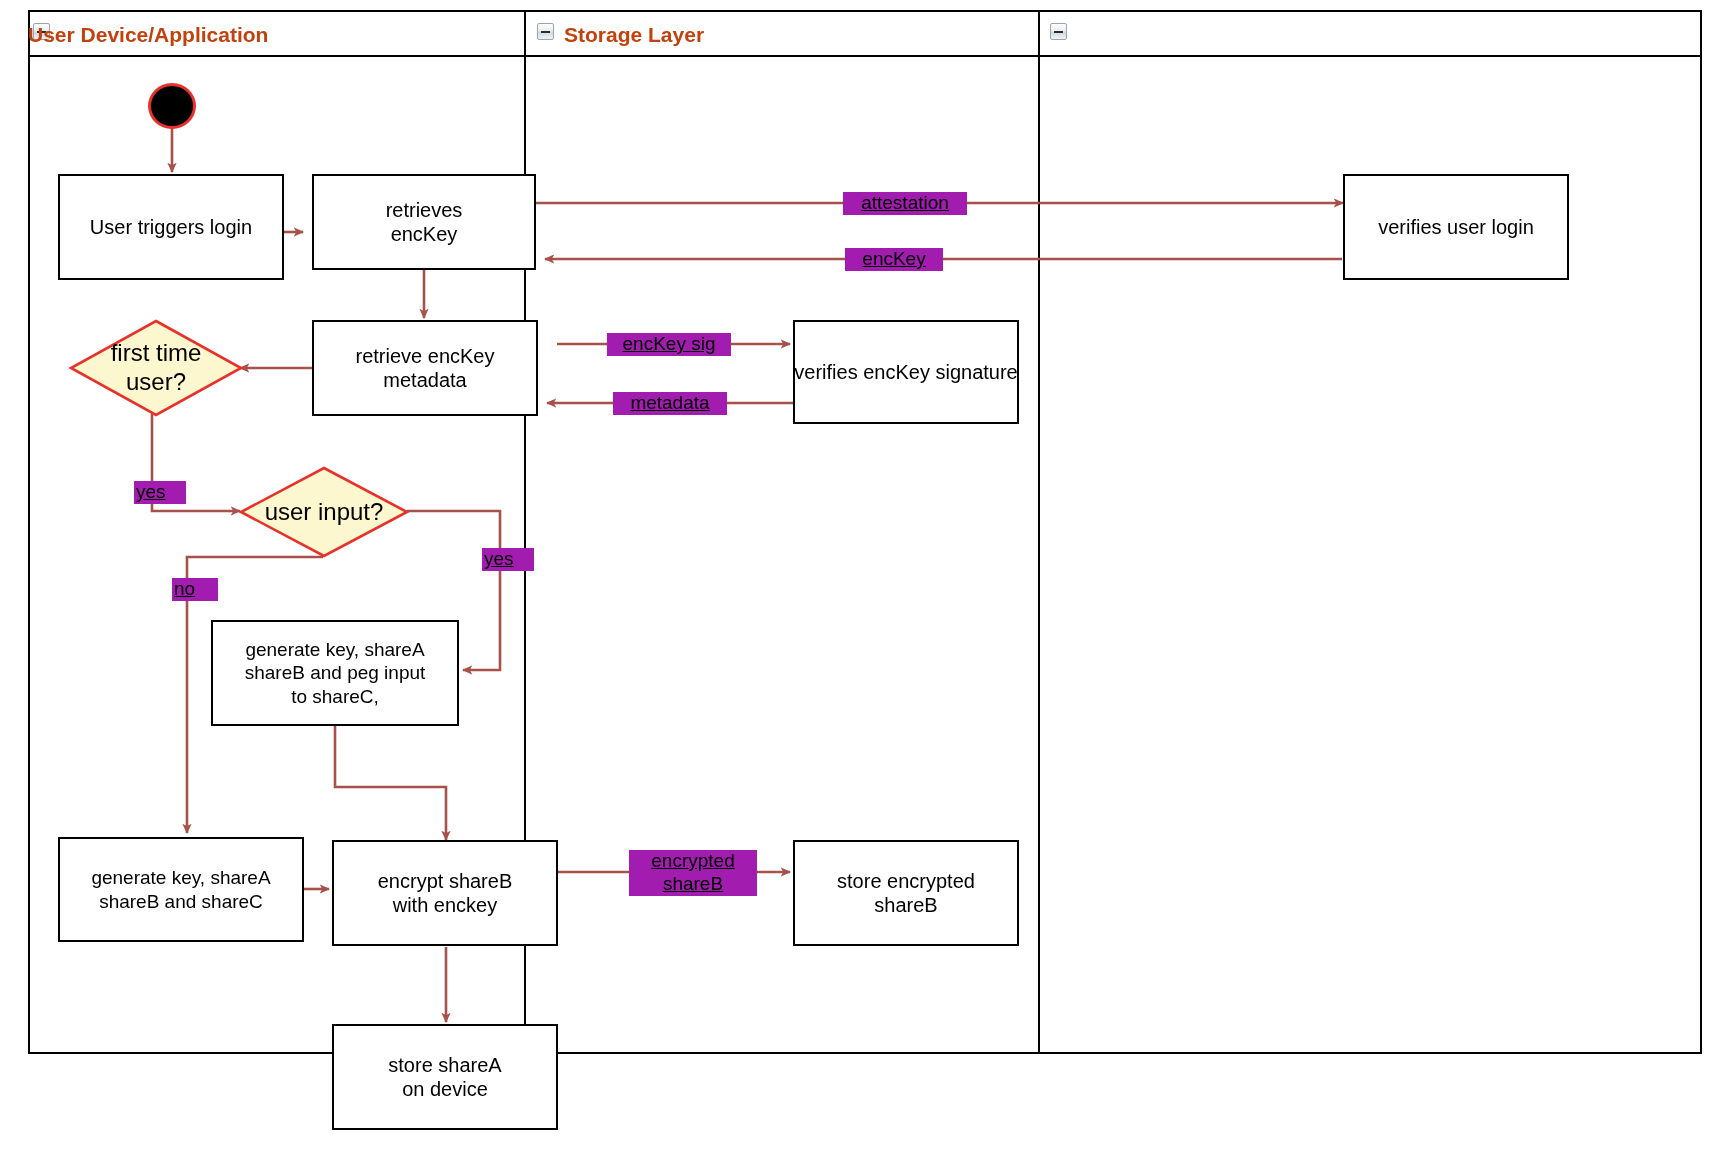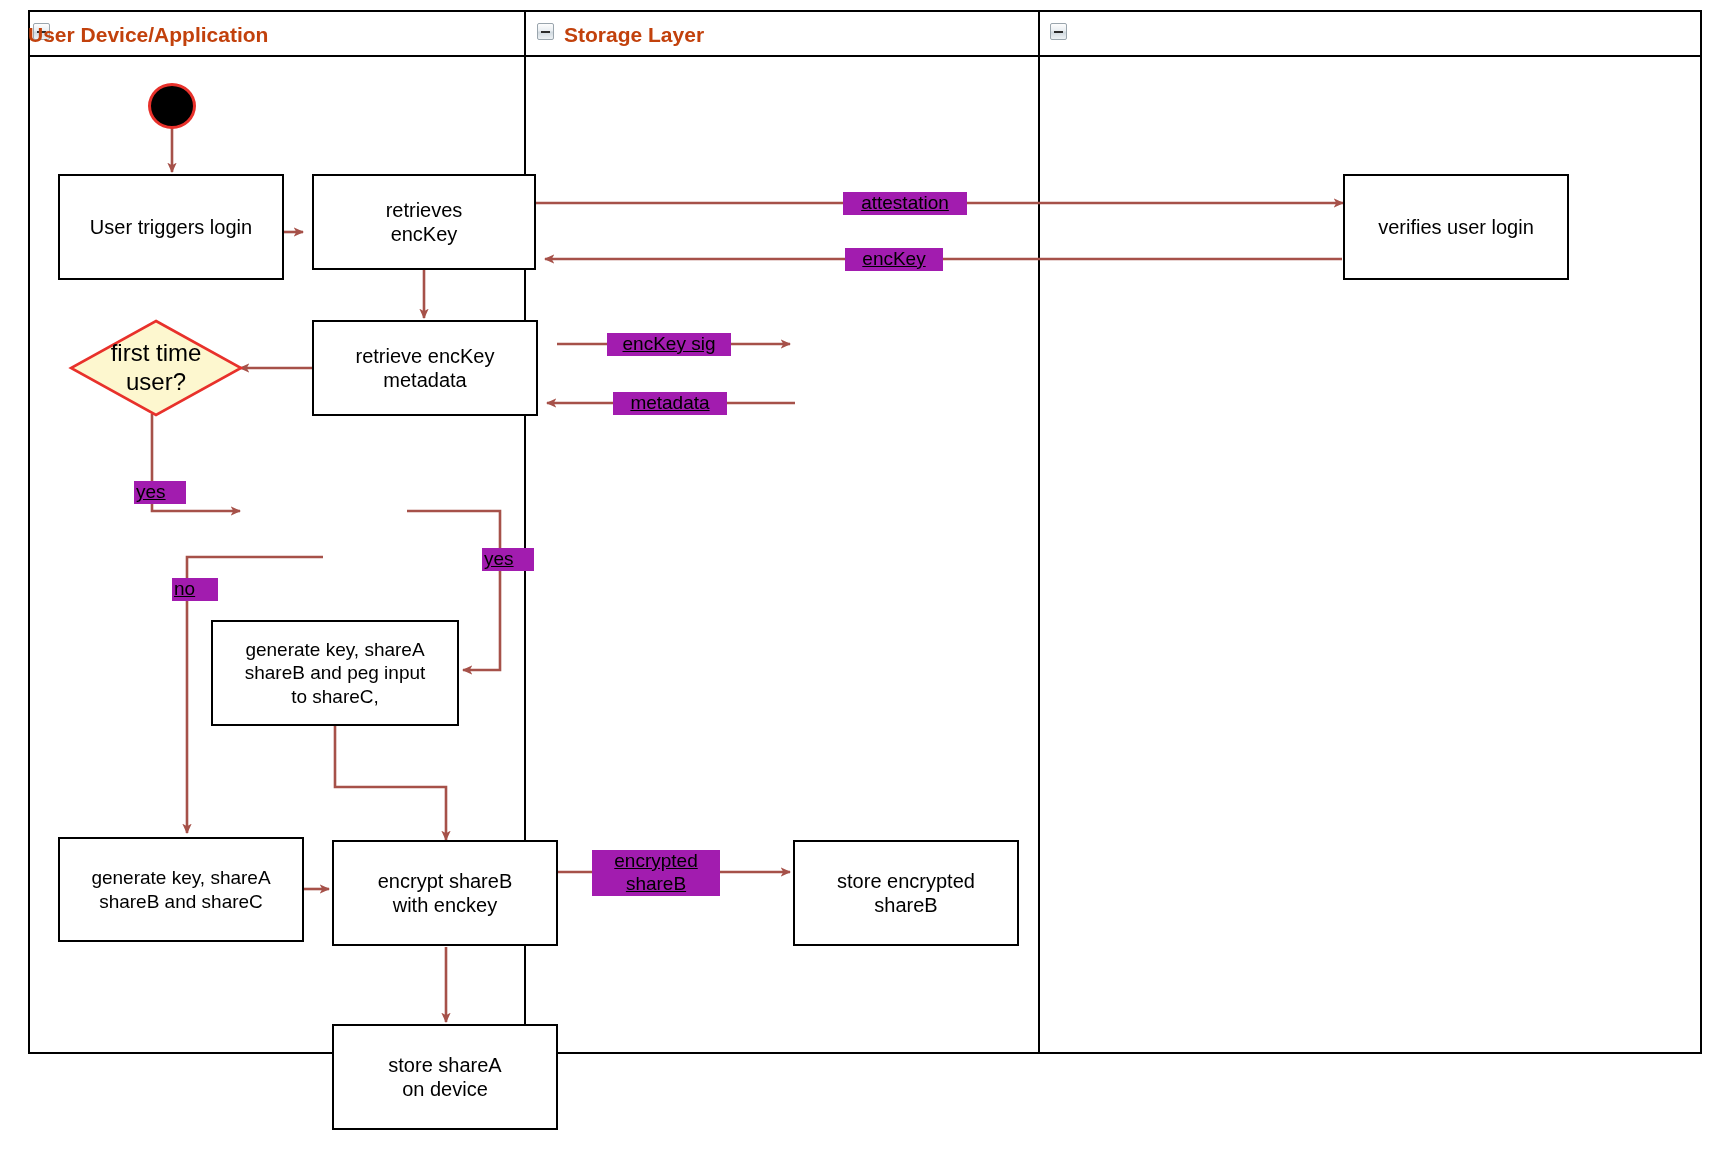--- a/index.html
+++ b/index.html
@@ -194,50 +194,57 @@
 metadata</div>
 
   <div class="decision" style="left:68px; top:318px; width:176px; height:100px;">
     <svg width="176" height="100" viewBox="0 0 176 100" xmlns="http://www.w3.org/2000/svg">
       <polygon points="88,3 173,50 88,97 3,50" fill="#fdf7cf" stroke="#e8312b" stroke-width="2.6"></polygon>
     </svg>
     <div class="dlabel">first time
 user?</div>
   </div>
 
+  <div class="decision" style="left:238px; top:465px; width:172px; height:94px;">
+    <svg width="172" height="94" viewBox="0 0 172 94" xmlns="http://www.w3.org/2000/svg">
+      <polygon points="86,3 169,47 86,91 3,47" fill="#fdf7cf" stroke="#e8312b" stroke-width="2.6"></polygon>
+    </svg>
+    <div class="dlabel">user input?</div>
+  </div>
 
   <div class="node" style="left:211px; top:620px; width:248px; height:106px; font-size:19px;">generate key, shareA
 shareB and peg input
 to shareC,</div>
 
   <div class="node" style="left:58px; top:837px; width:246px; height:105px; font-size:19px;">generate key, shareA
 shareB and shareC</div>
 
   <div class="node" style="left:332px; top:840px; width:226px; height:106px;">encrypt shareB
 with enckey</div>
 
   <div class="node" style="left:332px; top:1024px; width:226px; height:106px;">store shareA
 on device</div>
 
+  <div class="node overflow" style="left:793px; top:320px; width:226px; height:104px;">verifies encKey signature</div>
 
   <div class="node" style="left:793px; top:840px; width:226px; height:106px;">store encrypted
 shareB</div>
 
   <div class="node" style="left:1343px; top:174px; width:226px; height:106px;">verifies user login</div>
 
   <div class="edge-label" style="left:843px; top:192px; width:120px;">attestation</div>
 
   <div class="edge-label" style="left:845px; top:248px; width:94px;">encKey</div>
 
   <div class="edge-label" style="left:607px; top:333px; width:120px;">encKey sig</div>
 
   <div class="edge-label" style="left:613px; top:392px; width:110px;">metadata</div>
 
   <div class="edge-label" style="left:134px; top:481px; width:48px; text-align:left;">yes</div>
 
   <div class="edge-label" style="left:482px; top:548px; width:48px; text-align:left;">yes</div>
 
   <div class="edge-label" style="left:172px; top:578px; width:42px; text-align:left;">no</div>
 
-  <div class="edge-label" style="left:592px; top:850px; width:124px;">encrypted
+  <div class="edge-label" style="left:629px; top:850px; width:124px;">encrypted
 shareB</div>
 
 </div>
 
 </body></html>

